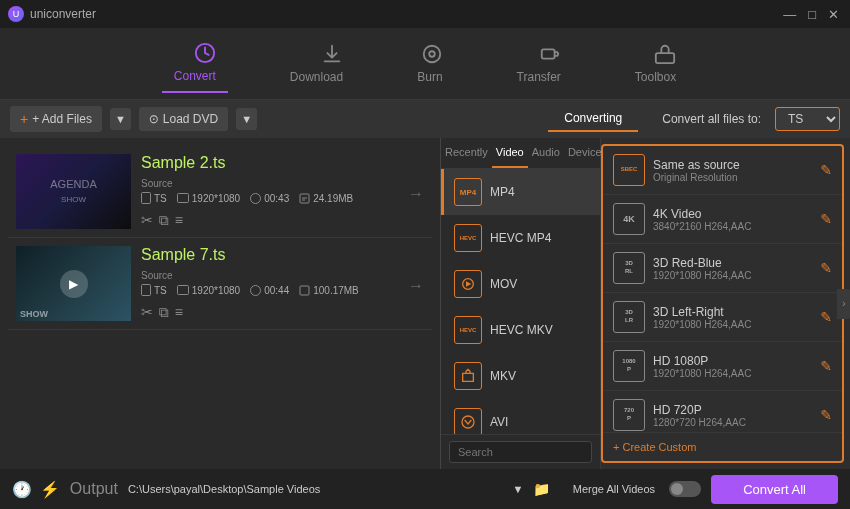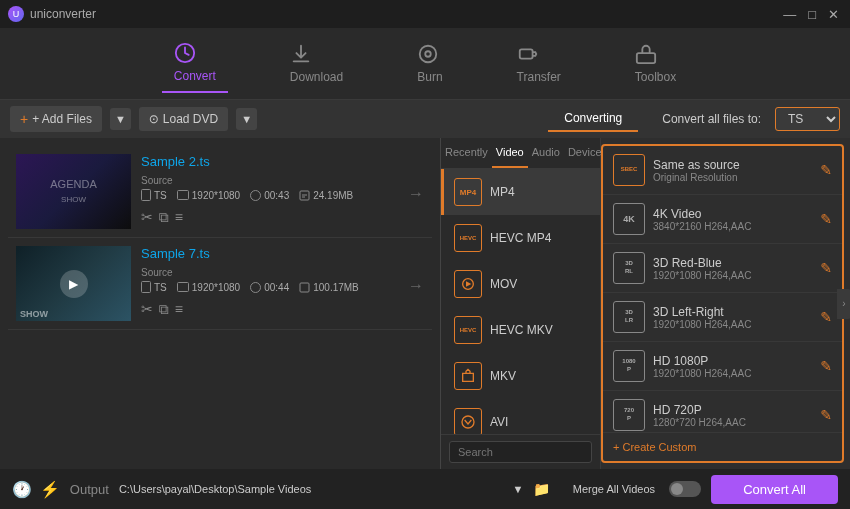--- a/index.html
+++ b/index.html
@@ -58,21 +58,21 @@
       height: 72px;
       display: flex;
       align-items: center;
       justify-content: center;
       gap: 50px;
       border-bottom: 1px solid #3a3a3a;
     }
     .nav-item {
       display: flex;
       flex-direction: column;
-      align-items: flex-start;
+      align-items: flex-end;
       gap: 0;
       cursor: pointer;
       padding: 8px 12px;
     }
     .nav-item .nav-icon {
       font-size: 20px;
       color: #888;
     }
     .nav-item .nav-label {
       font-size: 12px;
@@ -206,22 +206,22 @@
       display: flex;
       align-items: center;
       justify-content: center;
       font-size: 12px;
       color: white;
     }
     .file-info {
       flex: 1;
     }
     .file-name {
-      font-size: 13px;
-      color: #0ea5e9;
+      font-size: 16px;
+      color: #bef264;
       margin-bottom: 6px;
     }
     .file-meta-label {
       font-size: 10px;
       color: #888;
       margin-bottom: 3px;
     }
     .file-meta-row {
       display: flex;
       align-items: center;
@@ -418,21 +418,21 @@
       gap: 8px;
       align-items: center;
     }
     .bottom-icon {
       font-size: 16px;
       color: #888;
       cursor: pointer;
     }
     .bottom-icon.orange { color: #e07b2a; }
     .output-label {
-      font-size: 13px;
+      font-size: 16px;
       color: #888;
     }
     .output-path {
       font-size: 11px;
       color: #ccc;
       flex: 1;
     }
     .output-dropdown {
       font-size: 11px;
       color: #ccc;

